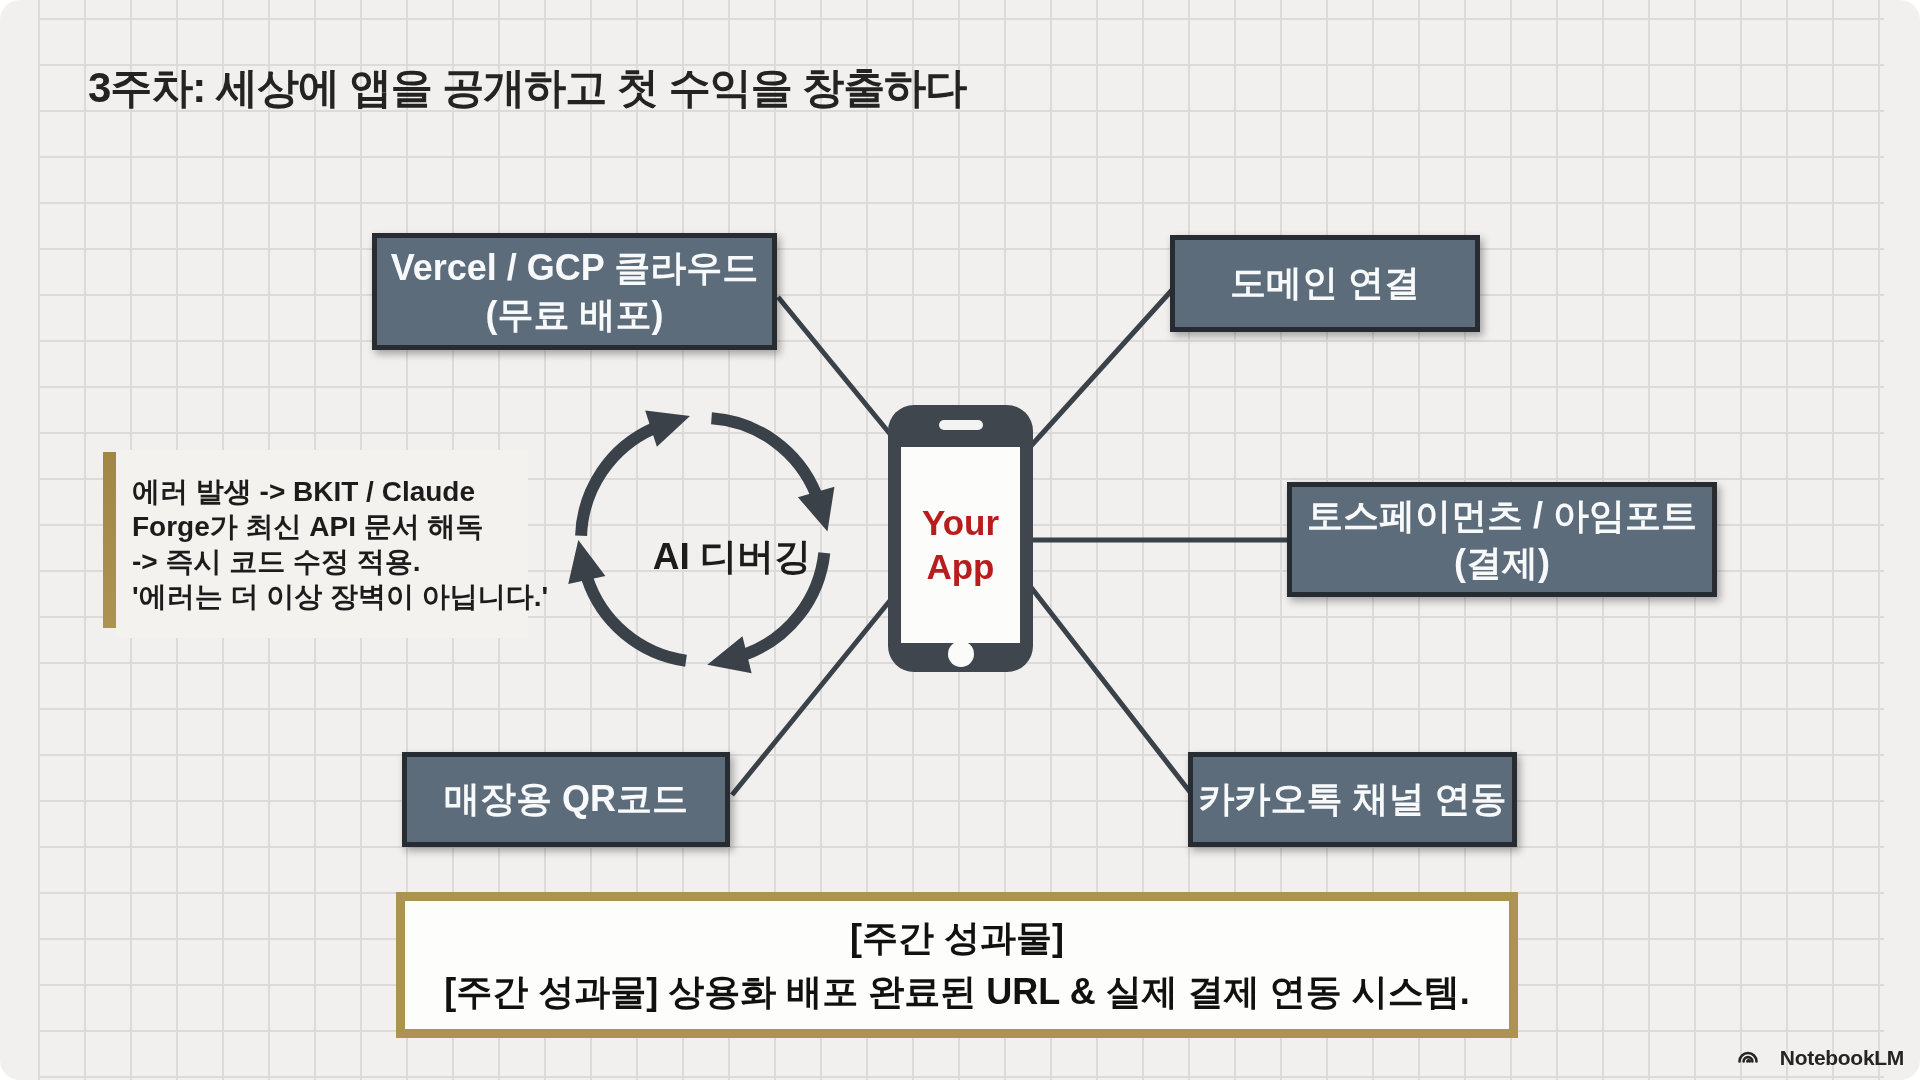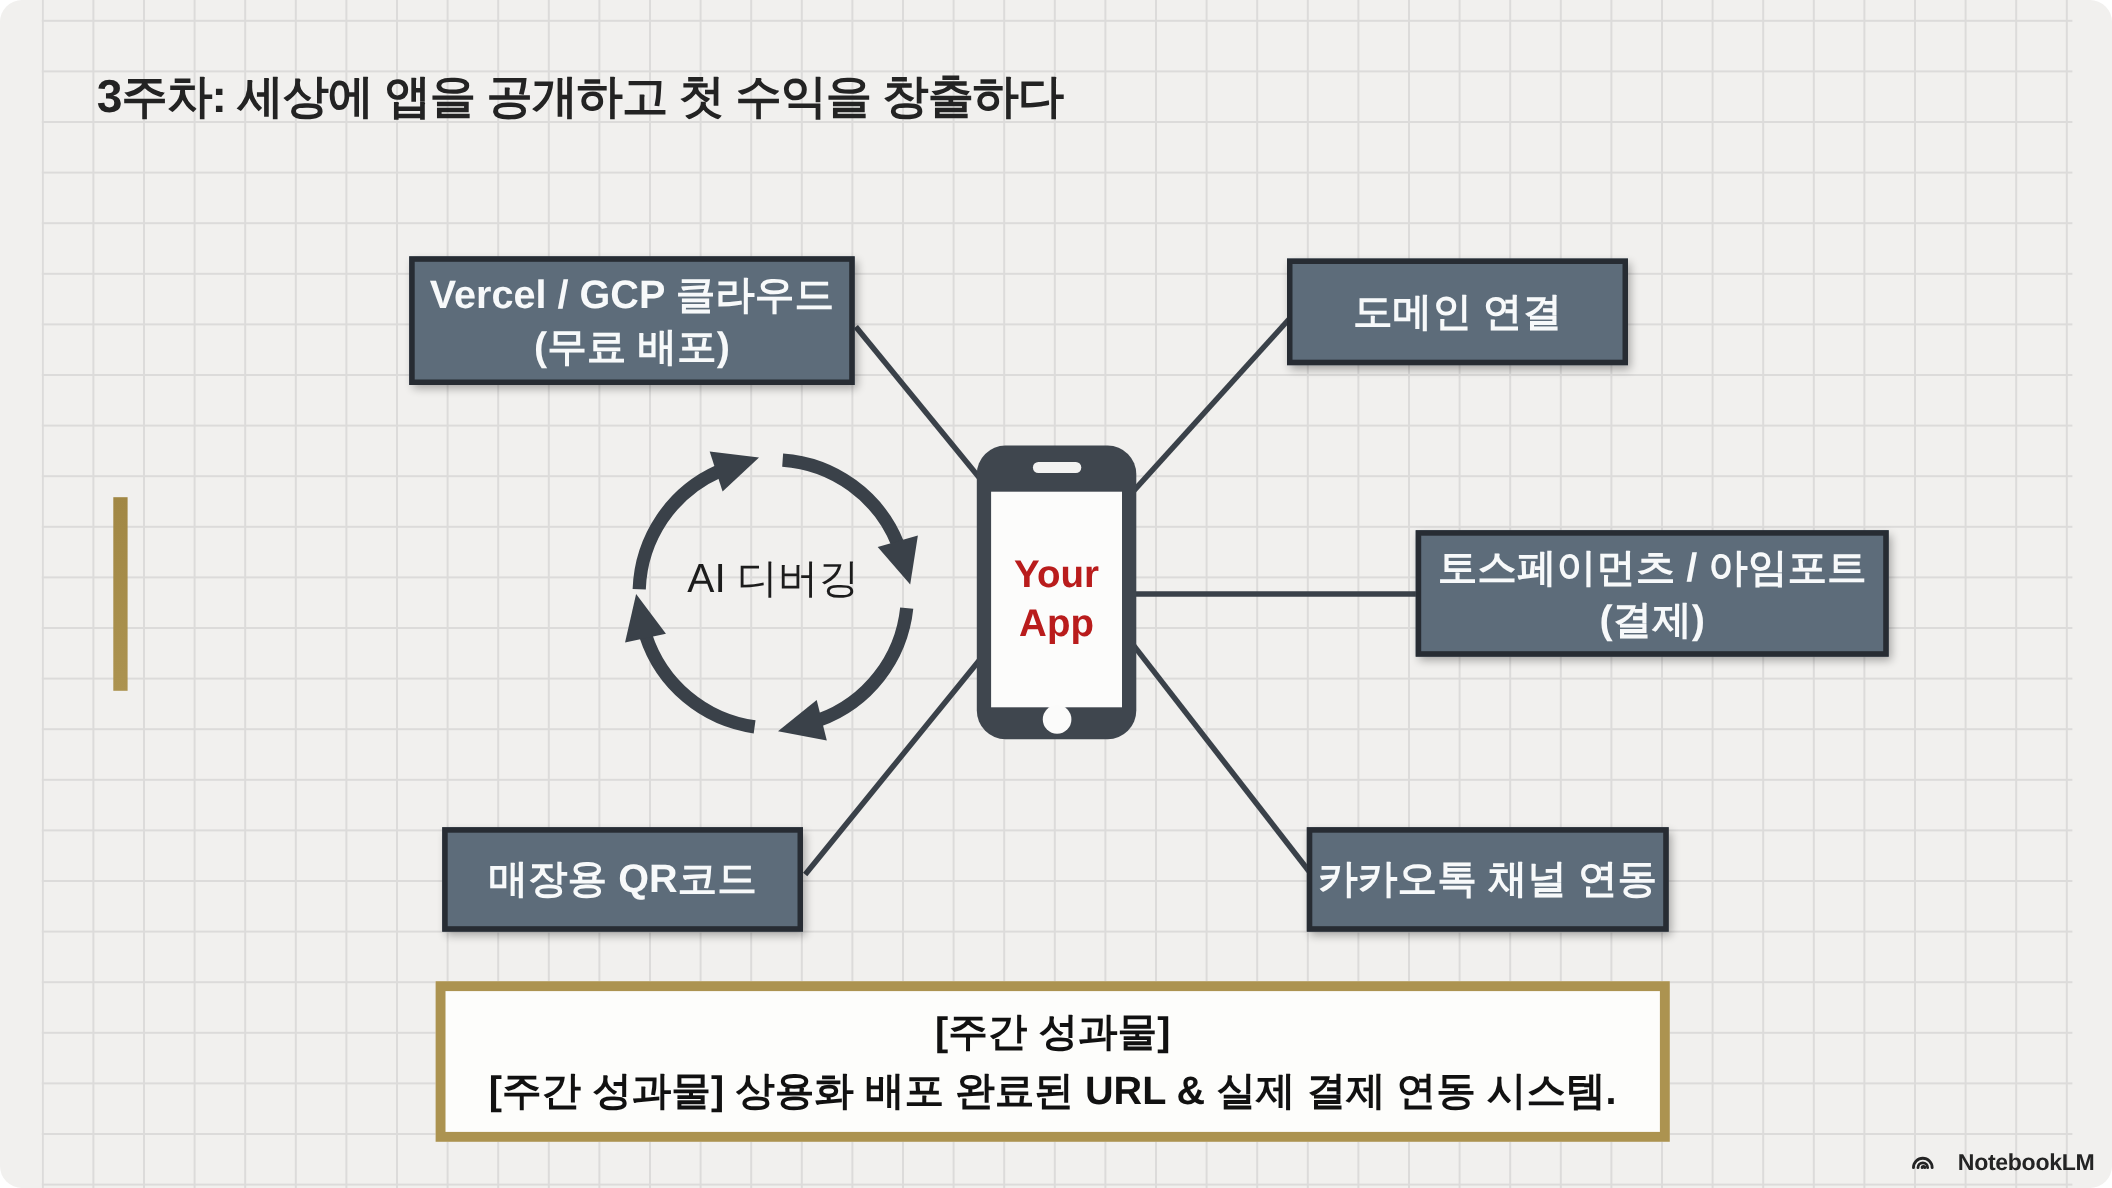--- a/index.html
+++ b/index.html
@@ -34,22 +34,22 @@
     color:var(--node_text);font-weight:800;font-size:36px;line-height:1.28;
     display:flex;flex-direction:column;align-items:center;justify-content:center;
     text-align:center;box-shadow:3px 4px 8px rgba(0,0,0,0.33);
   }
   .node-deploy{left:372px;top:233px;width:405px;height:117px;}
   .node-domain{left:1170px;top:235px;width:310px;height:97px;}
   .node-payment{left:1287px;top:482px;width:430px;height:115px;}
   .node-qr{left:402px;top:752px;width:328px;height:95px;}
   .node-kakao{left:1188px;top:752px;width:329px;height:95px;}
   .cycle-label{
-    position:absolute;left:595px;top:501px;width:216px;text-align:center;
-    font-size:37px;font-weight:400;color:var(--text_dark);
+    position:absolute;left:595px;top:532px;width:216px;text-align:right;
+    font-size:37px;font-weight:700;color:var(--text_dark);
   }
   .phone{
     position:absolute;left:888px;top:405px;width:145px;height:267px;
     background:var(--phone_body);border-radius:26px;
   }
   .phone-screen{
     position:absolute;left:13px;top:42px;width:119px;height:196px;
     background:var(--phone_screen);
     display:flex;align-items:center;justify-content:center;text-align:center;
     font-size:35px;line-height:1.25;font-weight:800;color:#b91c1c;
@@ -121,20 +121,26 @@
           <path class="cycle-head" d="M -15 -19 L 26 0 L -15 19 Z"></path>
         </g>
       <g transform="translate(583.7 565.4) rotate(258)">
           <path class="cycle-head" d="M -15 -19 L 26 0 L -15 19 Z"></path>
         </g>
     </svg>
 
     <div class="cycle-label">AI 디버깅</div>
 
     <div class="quote-bar"></div>
+    <div class="quote-panel">
+      <div class="quote-line">에러 발생 -&gt; BKIT / Claude</div>
+      <div class="quote-line">Forge가 최신 API 문서 해독</div>
+      <div class="quote-line">-&gt; 즉시 코드 수정 적용.</div>
+      <div class="quote-line">'에러는 더 이상 장벽이 아닙니다.'</div>
+    </div>
 
     <div class="node node-deploy">
       <span>Vercel / GCP 클라우드</span>
       <span>(무료 배포)</span>
     </div>
     <div class="node node-payment">
       <span>토스페이먼츠 / 아임포트</span>
       <span>(결제)</span>
     </div>
     <div class="node node-domain">

